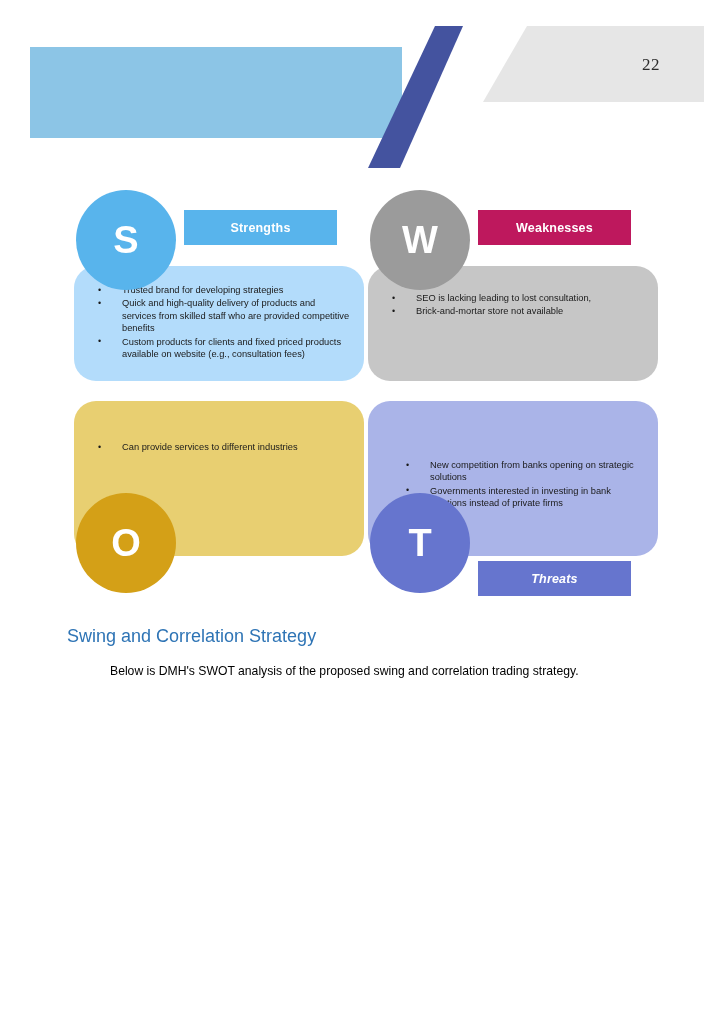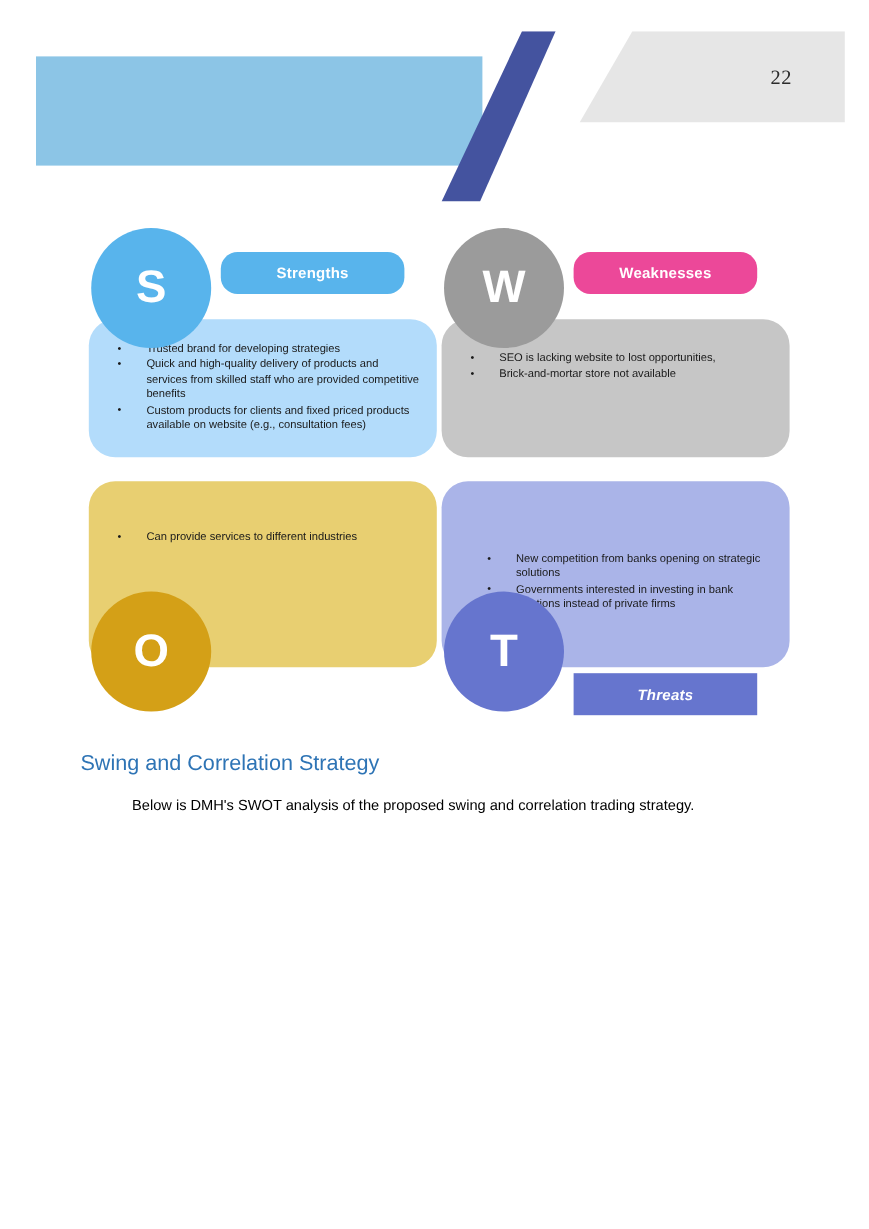--- a/index.html
+++ b/index.html
@@ -105,21 +105,21 @@
     height: 35px;
     display: flex;
     align-items: center;
     justify-content: center;
     color: #ffffff;
     font-weight: bold;
     font-size: 12.5px;
     z-index: 4;
     letter-spacing: 0.2px;
   }
-  .row-top .quad-label { top: 24px; border-radius: 14px; }
+  .row-top .quad-label { top: 24px; }
   .row-bottom .quad-label { top: 160px; }
 
   .quad-list {
     position: absolute;
     left: 22px;
     right: 14px;
     list-style: none;
     margin: 0;
     padding: 0;
     z-index: 2;
@@ -198,25 +198,25 @@
         <li>Quick and high-quality delivery of products and services from skilled staff who are provided competitive benefits</li>
         <li>Custom products for clients and fixed priced products available on website (e.g., consultation fees)</li>
       </ul>
     </div>
 
     <div class="quad quad-w row-top">
       <div class="quad-body" style="background:#C6C6C6;"></div>
       <div class="quad-circle" style="background:#9B9B9B;">
         <span>W</span>
       </div>
-      <div class="quad-label" style="background:#ec4899;">
+      <div class="quad-label" style="background:#be185d;">
         <span>Weaknesses</span>
       </div>
       <ul class="quad-list">
-        <li>SEO is lacking website to lost opportunities,</li>
+        <li>SEO is lacking leading to lost consultation,</li>
         <li>Brick-and-mortar store not available</li>
       </ul>
     </div>
 
     <div class="quad quad-o row-bottom">
       <div class="quad-body" style="background:#E8CF71;"></div>
       <div class="quad-circle" style="background:#D4A017;">
         <span>O</span>
       </div>
       <ul class="quad-list">

